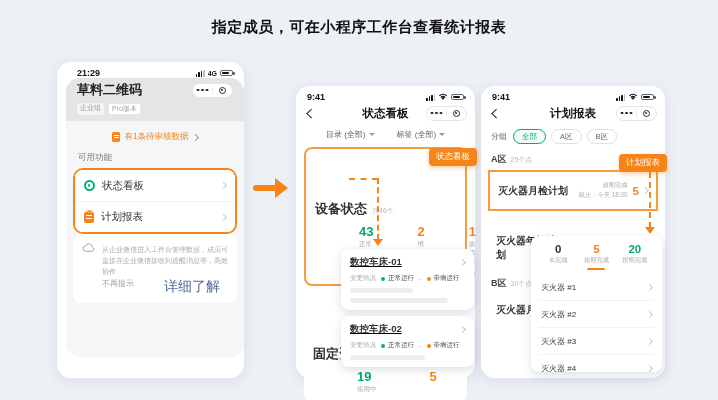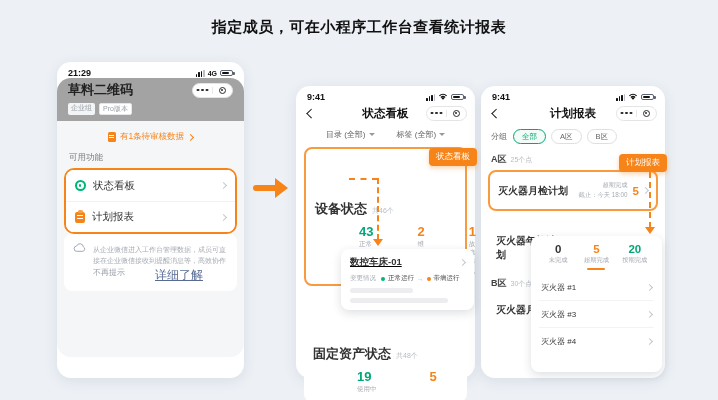--- a/index.html
+++ b/index.html
@@ -5,21 +5,21 @@
   * { margin:0; padding:0; box-sizing:border-box; }
   html,body { width:718px; height:400px; }
   body { font-family:"Liberation Sans","DejaVu Sans",sans-serif; }
   .canvas { position:relative; width:718px; height:400px; background:#edf1f6; overflow:hidden; }
 
   .page-title { position:absolute; top:18px; left:0; width:718px; text-align:center;
     font-size:15px; font-weight:700; color:#111; letter-spacing:.5px; }
 
   .phone { position:absolute; background:#fff; border-radius:14px;
     box-shadow:0 3px 14px rgba(40,60,90,.10); }
-  #phone1 { left:57px; top:62px; width:187px; height:316px; }
+  #phone1 { left:57px; top:62px; width:187px; height:316px;padding-left:9px; }
   #phone2 { left:296px; top:86px; width:179px; height:292px; }
   #phone3 { left:481px; top:86px; width:184px; height:292px; }
 
   
   .statusbar { height:16px; padding:6px 11px 0; display:flex; justify-content:space-between; align-items:center; }
   .time { font-size:9px; font-weight:700; color:#111; }
   .sicons { display:flex; align-items:center; gap:3px; }
   .sig { display:flex; align-items:flex-end; gap:1px; }
   .sig i { display:block; width:1.5px; background:#111; border-radius:.5px; }
   .sig i:nth-child(1){height:3px}.sig i:nth-child(2){height:4.5px}.sig i:nth-child(3){height:6px}.sig i:nth-child(4){height:7px;background:#b9bec7}
@@ -36,21 +36,21 @@
   .cap-dots { width:2.6px; height:2.6px; border-radius:50%; background:#2b2b2b; box-shadow:-4.5px 0 #2b2b2b, 4.5px 0 #2b2b2b; }
   .cap-ring { width:7px; height:7px; border:1.3px solid #2b2b2b; border-radius:50%; position:relative; }
   .cap-ring::after { content:""; position:absolute; left:1.2px; top:1.2px; width:2.2px; height:2.2px; background:#2b2b2b; border-radius:50%; }
 
   
   .chev { width:5px; height:5px; border-top:1.3px solid #c4c8cf; border-right:1.3px solid #c4c8cf; transform:rotate(45deg); flex:none; }
   .chev.orange { border-color:#f78418; }
   .back { width:6.5px; height:6.5px; border-left:1.6px solid #111; border-bottom:1.6px solid #111; transform:rotate(45deg); }
 
   
-  .p1-head { padding:3px 11px 6px; background:#a3a3a3; border-radius:14px 14px 0 0; }
+  .p1-head { padding:3px 11px 6px; background:#e5e5e5; border-radius:14px 14px 0 0; }
   .p1-title-row { display:flex; justify-content:space-between; align-items:center; }
   .p1-title { font-size:13px; font-weight:700; color:#222; }
   .p1-tags { display:flex; gap:4px; margin-top:4px; }
   .tag { font-size:7px; color:#9aa0a8; background:#f3f4f6; border-radius:2px; padding:1px 3px; line-height:1.2; }
   .tag.outline { background:#fff; border:1px solid #e3e5e8; }
   .p1-body { background:#f5f6f8; height:236px; border-radius:0 0 14px 14px; padding-top:1px; }
   .notice { display:flex; justify-content:center; align-items:center; gap:4px; margin:9px 0 4px; }
   .doc-ic { width:8px; height:10px; background:#f78418; border-radius:1.5px; position:relative; }
   .doc-ic::after { content:""; position:absolute; left:1.5px; top:2.5px; width:5px; height:5px;
     background:repeating-linear-gradient(#fff 0 1px, transparent 1px 2.5px); }
@@ -67,21 +67,21 @@
   .ic-report::before { content:""; position:absolute; left:2.5px; top:-1.5px; width:5px; height:3px; background:#f7a24a; border-radius:1.5px; }
   .ic-report::after { content:""; position:absolute; left:2px; top:3.5px; width:6px; height:5px;
     background:repeating-linear-gradient(#fff 0 1px, transparent 1px 2.8px); }
   .msg-card { margin:6px 7px; background:#fff; border-radius:8px; }
   .mig-card { margin:0 7px; background:#fff; border-radius:8px; padding:8px 9px 7px; display:flex; gap:6px; }
   .mig-col { flex:1; }
   .mig-title { font-size:9.5px; font-weight:700; color:#333; }
   .mig-body { font-size:7px; color:#a6abb3; line-height:1.55; margin-top:3px; }
   .mig-links { display:flex; gap:30px; }
   .mig-dismiss { font-size:8px; color:#9aa0a8; }
-  .mig-more { font-size:12px; color:#576b95;text-decoration:underline; }
+  .mig-more { font-size:14px; color:#576b95; }
 
   
   .nav { position:relative; height:22px; display:flex; align-items:center; justify-content:center; }
   .nav .back { position:absolute; left:12px; }
   .nav-title { font-size:11.5px; font-weight:700; color:#111; }
   .nav .capsule { position:absolute; right:8px; }
   .badge { position:absolute; right:-2px; background:#f78418; color:#fff; font-size:8.5px;
     padding:3px 7px; border-radius:4px; box-shadow:0 2px 5px rgba(247,132,24,.35); z-index:6; }
   .dash-v { position:absolute; border-left:2px dashed #f78418; width:0; z-index:5; }
   .dash-h { position:absolute; border-top:2px dashed #f78418; height:0; z-index:5; }
@@ -116,21 +116,21 @@
   .bar { height:5px; background:#ededef; border-radius:2.5px; margin-top:5px; }
 
   
   .chips-row { display:flex; align-items:center; gap:5px; padding:5px 10px 3px; }
   .chips-label { font-size:8px; color:#666; margin-right:1px; }
   .chip { font-size:7.5px; color:#666; border:1px solid #dcdfe3; border-radius:9px; padding:1.5px 8px; background:#fff; }
   .chip.selected { color:#00a877; border-color:#00a877; background:#f2fbf7; }
   .zone-row { display:flex; align-items:baseline; gap:4px; padding:6px 10px 4px; }
   .zone-name { font-size:9px; font-weight:700; color:#444; }
   .zone-count { font-size:7px; color:#b7bcc3; }
-  .plan-card { margin:0 7px; background:#fff; border-radius:8px; padding:9px 8px; display:flex; align-items:center; }
+  .plan-card { margin:0 7px; background:#fff; border-radius:0; padding:9px 8px; display:flex; align-items:center; }
   .plan-card.hl { border:2px solid #f89b3f; }
   .plan-title { font-size:10px; font-weight:700; color:#333; flex:1; }
   .plan-meta { text-align:right; margin-right:5px; }
   .plan-status { font-size:6.3px; color:#a6abb3; }
   .plan-deadline { font-size:6.3px; color:#a6abb3; margin-top:1px; }
   .plan-count { font-size:11.5px; font-weight:700; margin-right:4px; }
   .plan-count.orange { color:#f78418; } .plan-count.dark { color:#555; }
   .pp3 { left:50px; top:150px; right:3px; bottom:6px; background:#fff; border-radius:8px;
     box-shadow:0 3px 10px rgba(30,40,60,.15); padding:7px 8px 0; }
   .pp3-stats { display:flex; }
@@ -315,20 +315,35 @@
           <span class="chg-label">变更情况</span>
           <span class="dot green"></span>
           <span class="chg-text">正常运行</span>
           <span class="chg-arrow">→</span>
           <span class="dot orange"></span>
           <span class="chg-text">带病运行</span>
         </div>
         <div class="bar" style="width:55%"></div>
         <div class="bar" style="width:85%"></div>
       </div>
+      <div class="m-card">
+        <div class="m-title-row">
+          <span class="m-title">数控车床-02</span>
+          <span class="chev"></span>
+        </div>
+        <div class="chg-row">
+          <span class="chg-label">变更情况</span>
+          <span class="dot green"></span>
+          <span class="chg-text">正常运行</span>
+          <span class="chg-arrow">→</span>
+          <span class="dot orange"></span>
+          <span class="chg-text">带病运行</span>
+        </div>
+        <div class="bar" style="width:65%"></div>
+      </div>
     </div>
   </div>
 
   <div class="phone" id="phone3">
     <div class="statusbar">
       <span class="time">9:41</span>
       <span class="sicons">
         <span class="sig">
             <i></i>
             <i></i>
@@ -408,20 +423,24 @@
           <div class="pp3-val green">20</div>
           <div class="pp3-lab">按期完成</div>
         </div>
       </div>
       <div class="pp3-list">
         <div class="pp3-item" style="border-top:none">
           <span class="pp3-item-label">灭火器 #1</span>
           <span class="chev"></span>
         </div>
         <div class="pp3-item">
+          <span class="pp3-item-label">灭火器 #2</span>
+          <span class="chev"></span>
+        </div>
+        <div class="pp3-item">
           <span class="pp3-item-label">灭火器 #3</span>
           <span class="chev"></span>
         </div>
         <div class="pp3-item">
           <span class="pp3-item-label">灭火器 #4</span>
           <span class="chev"></span>
         </div>
       </div>
     </div>
   </div>

